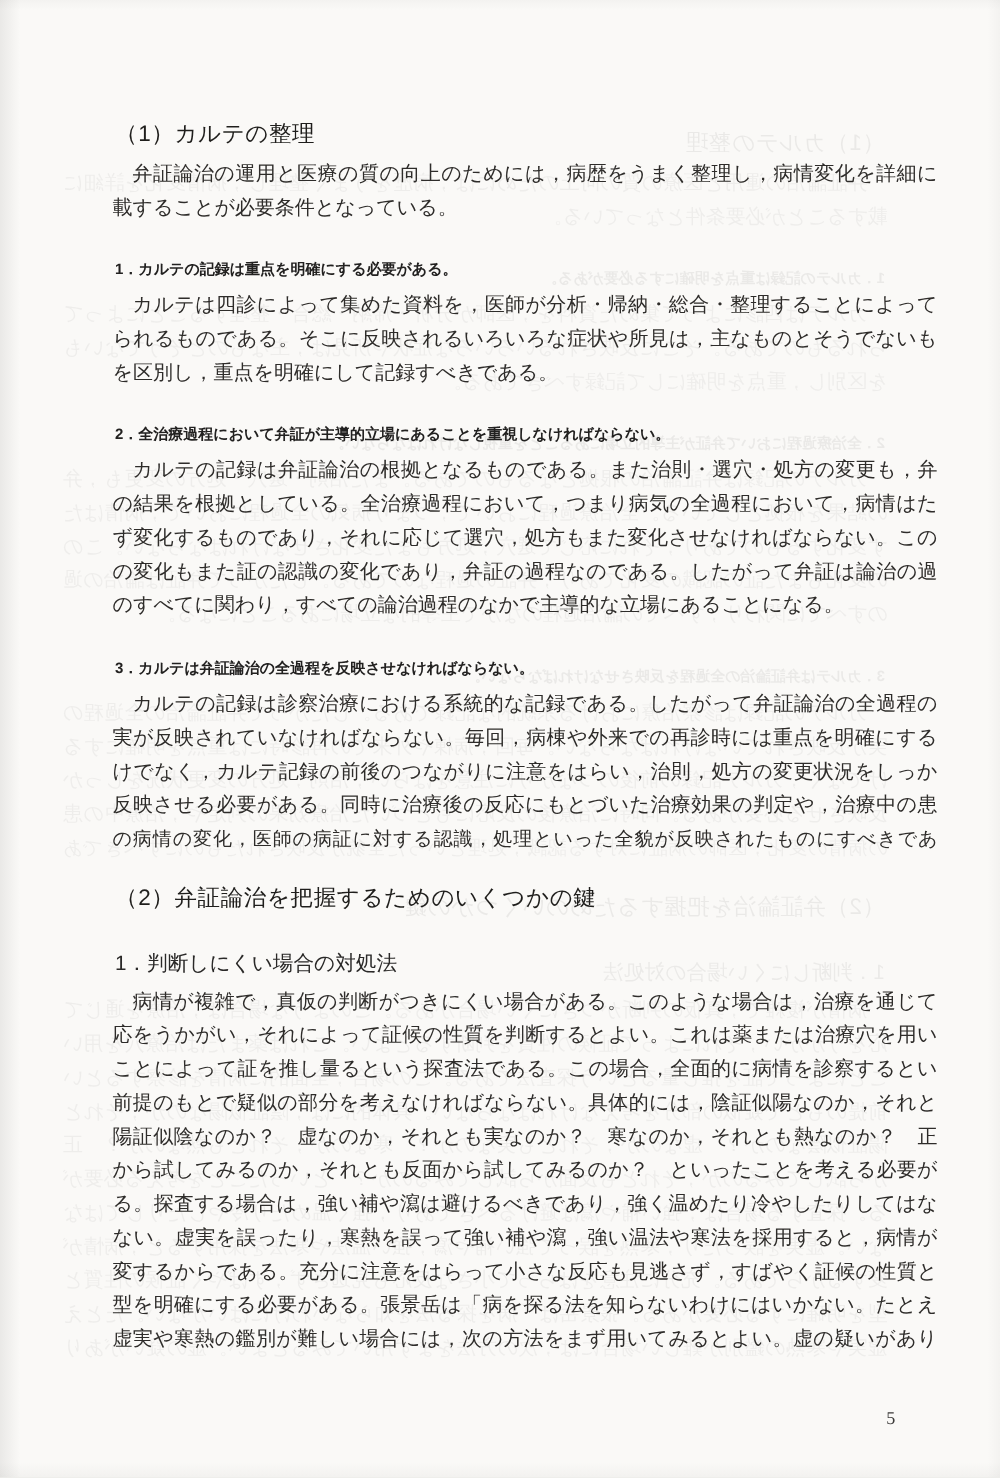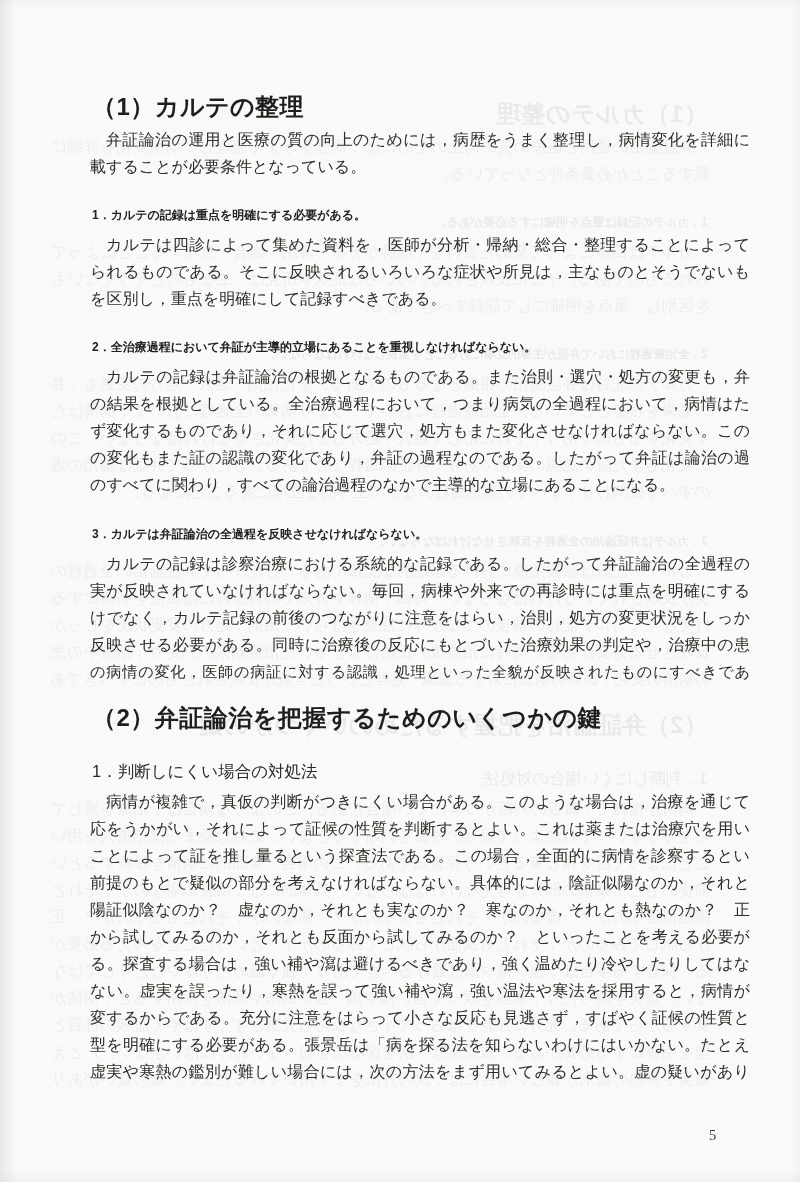--- a/index.html
+++ b/index.html
@@ -31,22 +31,22 @@
     opacity: 0.065;
     filter: blur(0.6px);
     color: #555;
     pointer-events: none;
   }
   .h1 {
     position: absolute;
     left: 92px;
     margin: 0;
     font-family: "Liberation Sans", "DejaVu Sans", sans-serif;
-    font-weight: bold;
-    font-size: 24px;
+    font-weight: normal;
+    font-size: 18px;
     line-height: 22px;
     color: #1f1e1c;
     white-space: nowrap;
     letter-spacing: 0.5px;
   }
   .h2 {
     position: absolute;
     left: 92px;
     margin: 0;
     font-family: "Liberation Sans", "DejaVu Sans", sans-serif;

